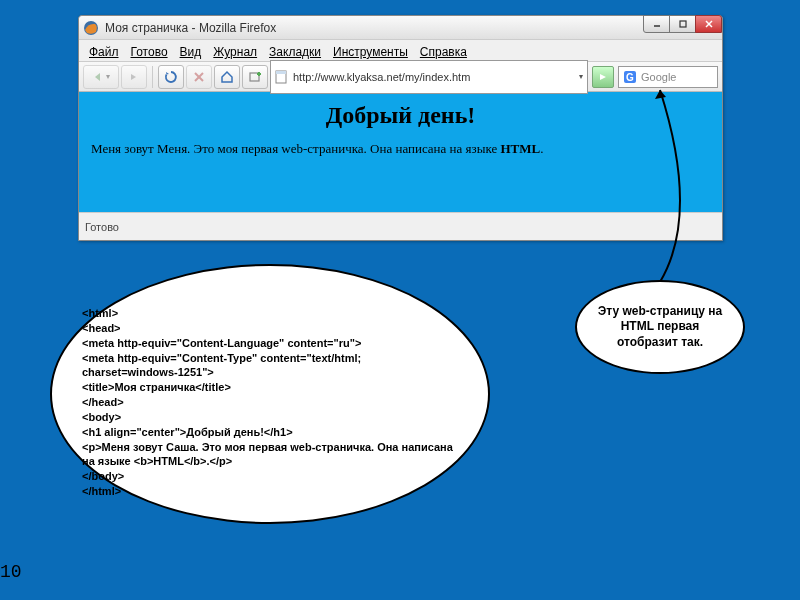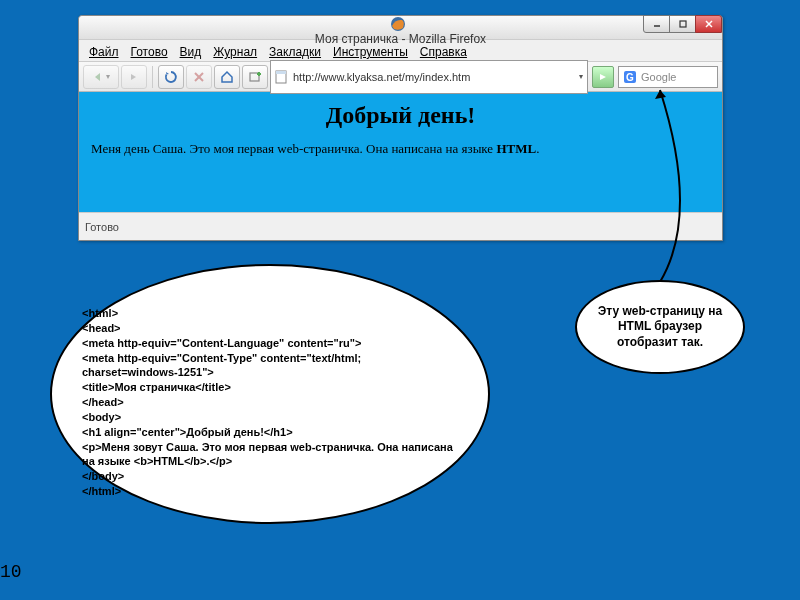--- a/index.html
+++ b/index.html
@@ -1,19 +1,19 @@
 <!DOCTYPE html>
 <html><head>
 <meta charset="utf-8">
 <style>
   * { box-sizing: border-box; margin: 0; padding: 0; }
   body { width: 800px; height: 600px; background: #0a6cb8; font-family: Tahoma, Arial, sans-serif; position: relative; overflow: hidden; }
 
   .window { position: absolute; left: 78px; top: 15px; width: 645px; background: #f0f0f0; border: 1px solid #888; border-radius: 4px 4px 0 0; box-shadow: 1px 1px 3px rgba(0,0,0,0.3); }
-  .titlebar { height: 24px; background: linear-gradient(#fafafa,#e0e0e0); border-bottom: 1px solid #ccc; display: flex; align-items: center; padding: 0 4px; border-radius: 4px 4px 0 0; position: relative; flex-direction: column; }
+  .titlebar { height: 24px; background: linear-gradient(#fafafa,#e0e0e0); border-bottom: 1px solid #ccc; display: flex; align-items: center; padding: 0 4px; border-radius: 4px 4px 0 0; position: relative; }
   .titlebar .app-icon { width: 16px; height: 16px; margin-right: 6px; display:flex; align-items:center; justify-content:center; }
   .titlebar .title-text { font-size: 12px; color: #333; flex: 1; }
   .win-controls { position: absolute; right: 0; top: -1px; display: flex; }
   .win-btn { width: 27px; height: 18px; border: 1px solid #777; background: linear-gradient(#fdfdfd,#d8d8d8); display:flex; align-items:center; justify-content:center; font-size:10px; color:#333; margin-left:-1px; }
   .win-btn.close { background: linear-gradient(#e88,#c33); color:#fff; border-color:#933; border-radius: 0 3px 0 0;}
   .win-btn.min { border-radius: 0 0 0 3px; }
 
   .menubar { height: 22px; background: #f0f0f0; border-bottom: 1px solid #ccc; display:flex; align-items:flex-end; padding: 0 4px; font-size: 12px; }
   .menubar span { padding: 2px 6px; cursor: default; }
   .menubar span u { text-decoration: underline; }
@@ -145,21 +145,21 @@
       <svg width="14" height="14">
           <rect x="1" y="1" width="12" height="12" rx="2" fill="#4285f4"></rect>
           <text x="7" y="11" font-size="10" fill="#fff" text-anchor="middle" font-family="Arial" font-weight="bold">G</text>
         </svg>
       <span style="margin-left:4px;">Google</span>
     </div>
   </div>
 
   <div class="content">
     <h1>Добрый день!</h1>
-    <p><span>Меня день Саша. Это моя первая web-страничка. Она написана на языке </span><b>HTML</b><span>.</span></p>
+    <p><span>Меня зовут Меня. Это моя первая web-страничка. Она написана на языке </span><b>HTML</b><span>.</span></p>
   </div>
 
   <div class="statusbar">
     <span>Готово</span>
   </div>
 </div>
 
 <svg class="connector" style="left:0;top:0;" width="800" height="600">
   <path d="M 660 282 Q 700 215 660 90" fill="none" stroke="#000" stroke-width="2"></path>
   <path d="M 660 90 L 655 99 L 666 97 Z" fill="#000"></path>
@@ -173,16 +173,16 @@
 &lt;title&gt;Моя страничка&lt;/title&gt;
 &lt;/head&gt;
 &lt;body&gt;
 &lt;h1 align="center"&gt;Добрый день!&lt;/h1&gt;
 &lt;p&gt;Меня зовут Саша. Это моя первая web-страничка. Она написана на языке &lt;b&gt;HTML&lt;/b&gt;.&lt;/p&gt;
 &lt;/body&gt;
 &lt;/html&gt;</div>
 </div>
 
 <div class="ellipse note-ellipse">
-  <div class="note">Эту web-страницу на HTML браузер отобразит так.</div>
+  <div class="note">Эту web-страницу на HTML первая отобразит так.</div>
 </div>
 
 <div class="slide-num">10</div>
 
 </body></html>

